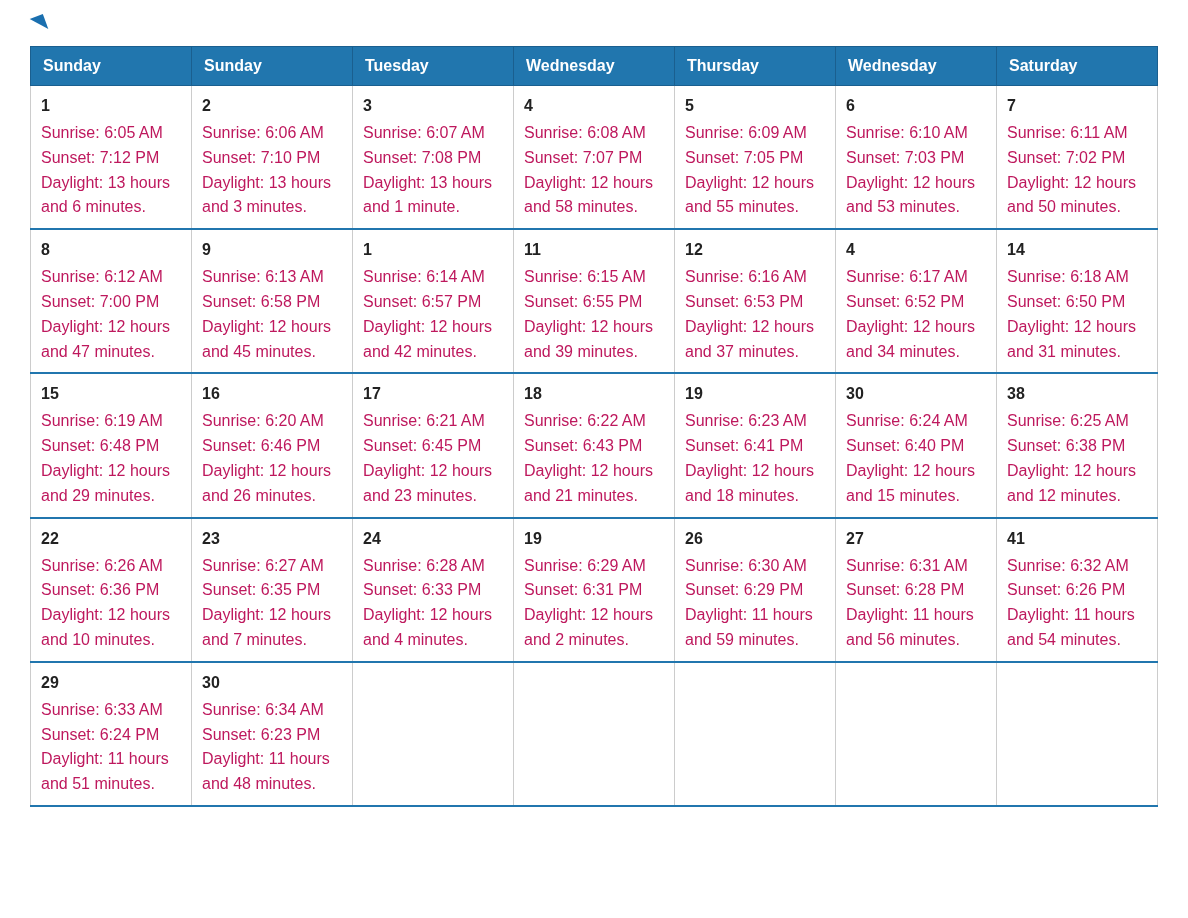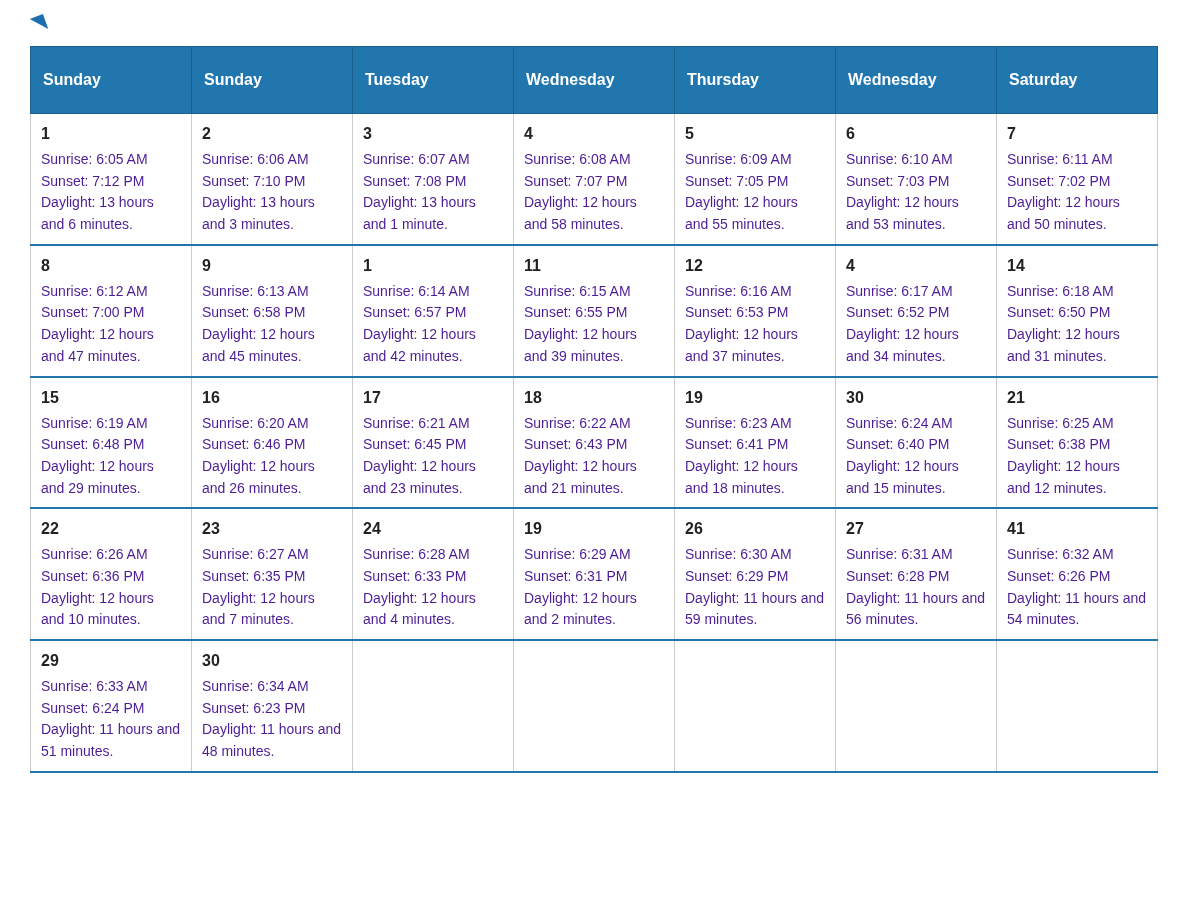--- a/index.html
+++ b/index.html
@@ -62,42 +62,42 @@
     .calendar {
       width: 100%;
       border-collapse: collapse;
       margin-top: 10px;
     }
     .calendar thead tr th {
       background-color: #2176ae;
       color: #fff;
       font-size: 16px;
       font-weight: bold;
-      padding: 24px 12px;
+      padding: 10px 12px;
       text-align: left;
       border: 1px solid #1a5f8f;
     }
     .calendar tbody tr td {
       vertical-align: top;
       padding: 8px 10px;
       border: 1px solid #ccc;
       font-size: 13.5px;
       line-height: 1.5;
       width: 14.28%;
       min-height: 90px;
     }
     .calendar tbody tr td .day-num {
       font-size: 16px;
       font-weight: bold;
       display: block;
       margin-bottom: 3px;
     }
     .calendar tbody tr td .day-info {
-      font-size: 14px;
-      color: #4c1d95;
+      font-size: 16px;
+      color: #be185d;
       line-height: 1.55;
     }
     .calendar tbody tr {
       border-bottom: 2px solid #2176ae;
     }
     .calendar tbody tr td.empty {
       background: #fff;
     }
   </style>
 </head>
@@ -209,21 +209,21 @@
         </td>
         <td>
           <span class="day-num">19</span>
           <div class="day-info">Sunrise: 6:23 AM<br>Sunset: 6:41 PM<br>Daylight: 12 hours and 18 minutes.</div>
         </td>
         <td>
           <span class="day-num">30</span>
           <div class="day-info">Sunrise: 6:24 AM<br>Sunset: 6:40 PM<br>Daylight: 12 hours and 15 minutes.</div>
         </td>
         <td>
-          <span class="day-num">21</span>
+          <span class="day-num">38</span>
           <div class="day-info">Sunrise: 6:25 AM<br>Sunset: 6:38 PM<br>Daylight: 12 hours and 12 minutes.</div>
         </td>
       </tr>
       <tr>
         <td>
           <span class="day-num">22</span>
           <div class="day-info">Sunrise: 6:26 AM<br>Sunset: 6:36 PM<br>Daylight: 12 hours and 10 minutes.</div>
         </td>
         <td>
           <span class="day-num">23</span>

